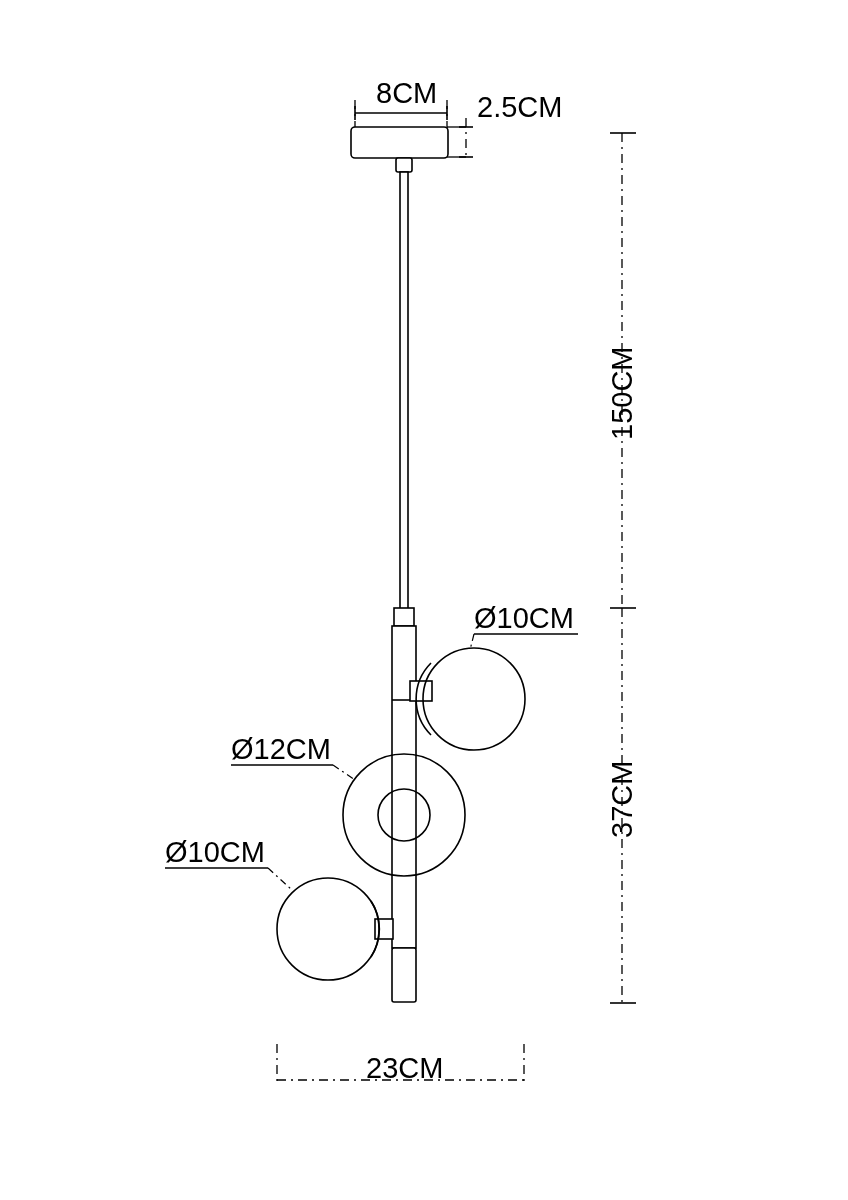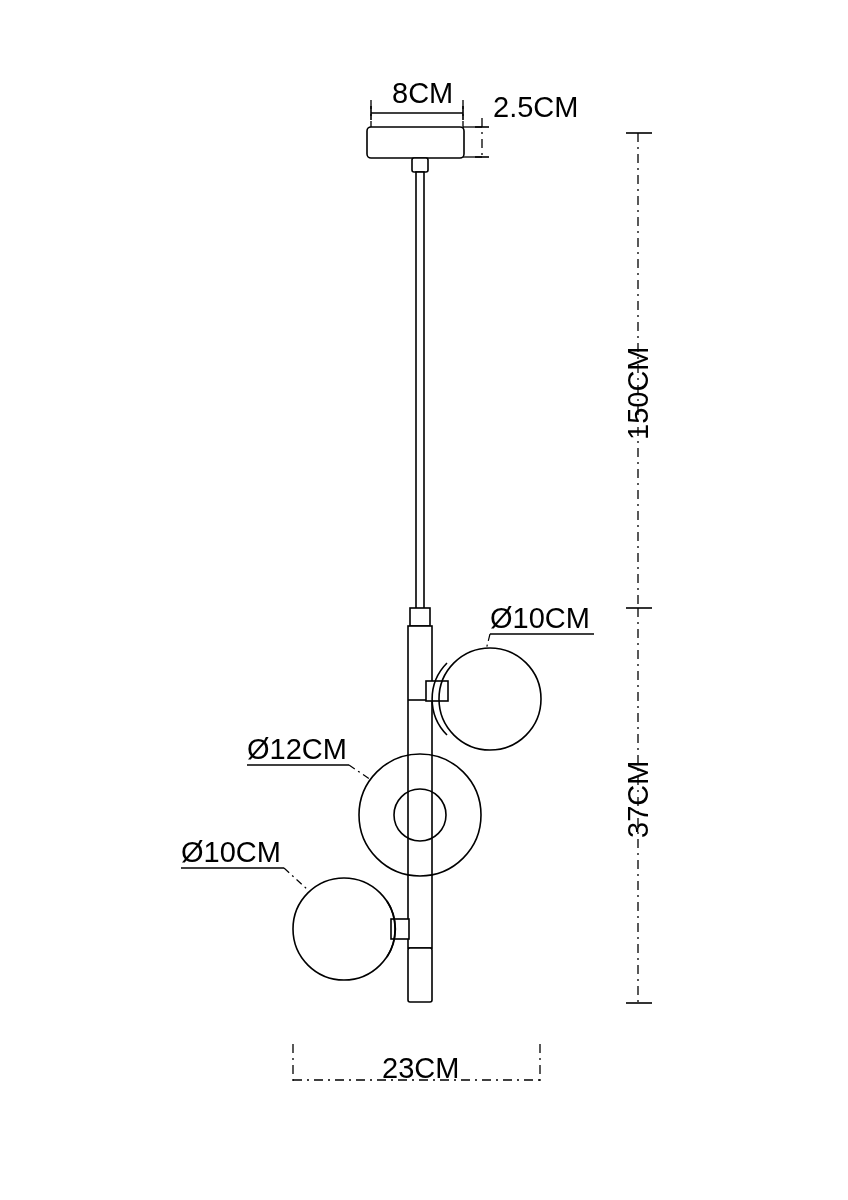--- a/index.html
+++ b/index.html
@@ -11,21 +11,21 @@
   body {
     width: 848px;
     height: 1200px;
     position: relative;
     overflow: hidden;
     font-family: "Liberation Sans", sans-serif;
     color: #000000;
   }
   #drawing-root {
     position: absolute;
-    left: 16px; top: 0;
+    left: 0; top: 0;
     width: 775px;
     height: 1200px;
   }
   svg#technical-drawing {
     display: block;
     width: 848px;
     height: 1200px;
   }
   .dim-text {
     font-family: "Liberation Sans", sans-serif;

